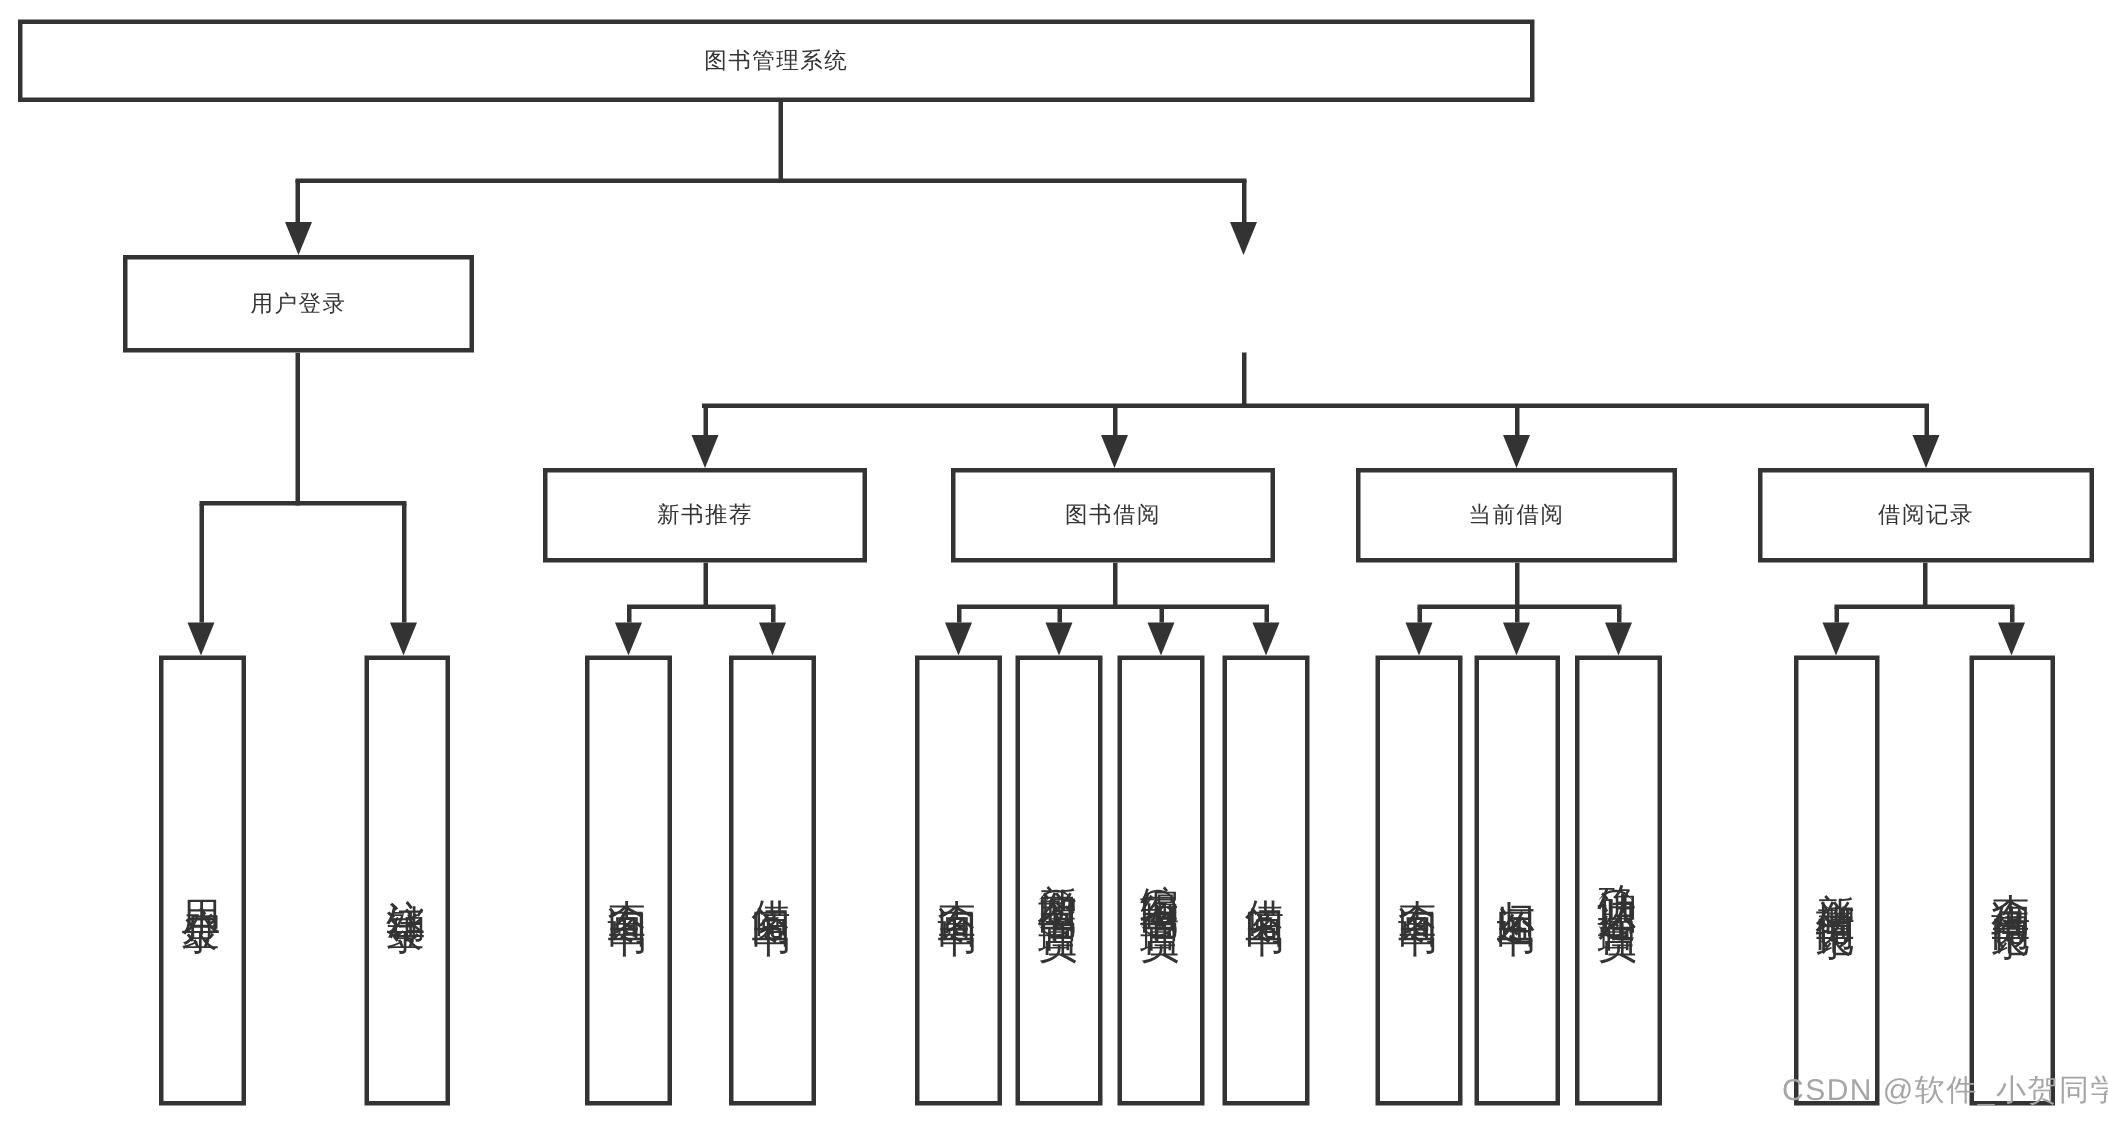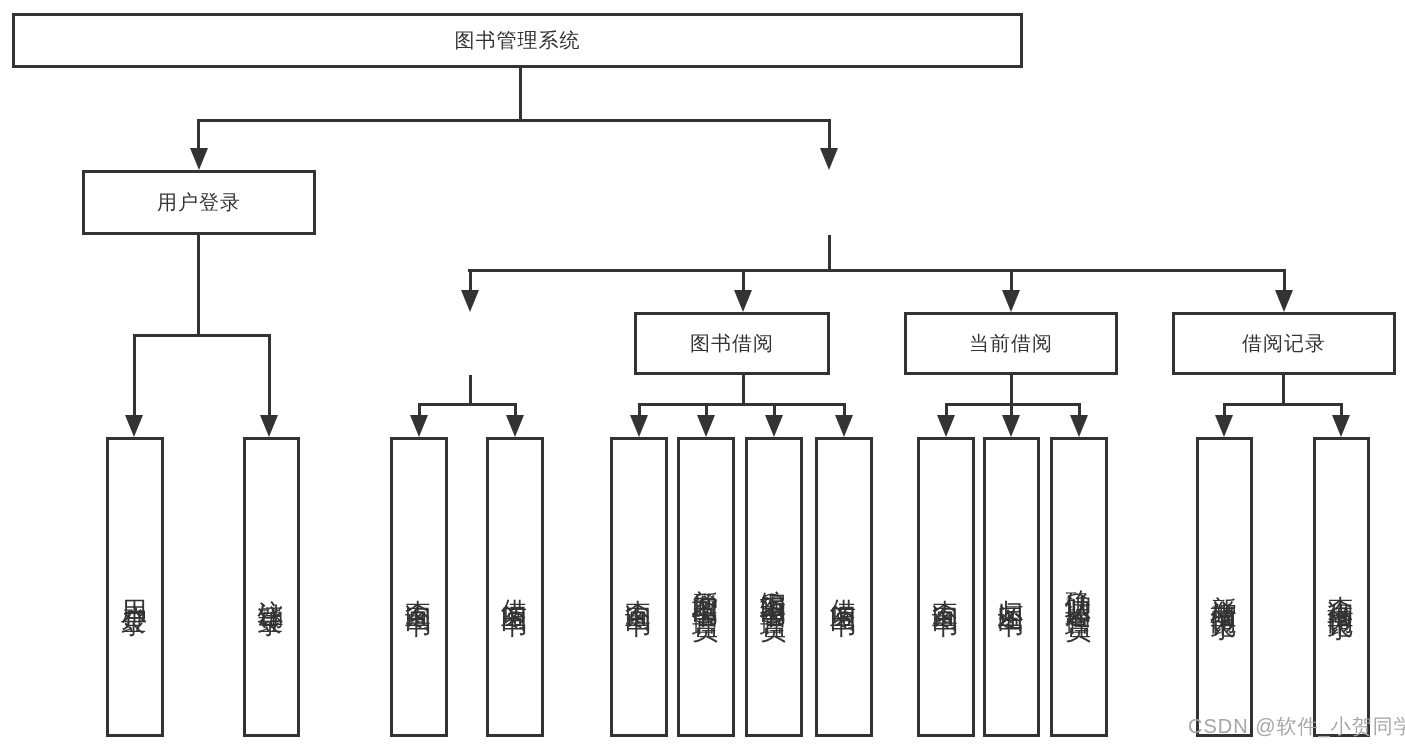--- a/index.html
+++ b/index.html
@@ -22,21 +22,21 @@
     overflow: hidden;
   }
   
   .hnode {
     position: absolute;
     border: 3px solid var(--line);
     background: #ffffff;
     display: flex;
     align-items: center;
     justify-content: center;
-    font-size: 20px;
+    font-size: 15px;
     letter-spacing: 1px;
     color: var(--text);
     z-index: 2;
   }
   
   .vnode {
     position: absolute;
     top: 437px;
     height: 300px;
     border: 3px solid var(--line);
@@ -108,21 +108,24 @@
   <div class="seg" style="left:468px; top:269px; width:818px; height:3px;"></div>
   <div class="seg" style="left:469px; top:271px; width:3px; height:19px;"></div>
   <div class="seg" style="left:742px; top:271px; width:3px; height:19px;"></div>
   <div class="seg" style="left:1010px; top:271px; width:3px; height:19px;"></div>
   <div class="seg" style="left:1283px; top:271px; width:3px; height:19px;"></div>
   <div class="arrow" style="left:461px; top:290px;"></div>
   <div class="arrow" style="left:734px; top:290px;"></div>
   <div class="arrow" style="left:1002px; top:290px;"></div>
   <div class="arrow" style="left:1275px; top:290px;"></div>
 
-  <div class="hnode" style="left:634px; top:312px; width:196px; height:63px;">
+  <div class="hnode" style="left:362px; top:312px; width:216px; height:63px;">
+    <span>新书推荐</span>
+  </div>
+  <div class="hnode" style="left:634px; top:312px; width:216px; height:63px;">
     <span>图书借阅</span>
   </div>
   <div class="hnode" style="left:904px; top:312px; width:214px; height:63px;">
     <span>当前借阅</span>
   </div>
   <div class="hnode" style="left:1172px; top:312px; width:224px; height:63px;">
     <span>借阅记录</span>
   </div>
 
   <div class="seg" style="left:469px; top:375px; width:3px; height:31px;"></div>

